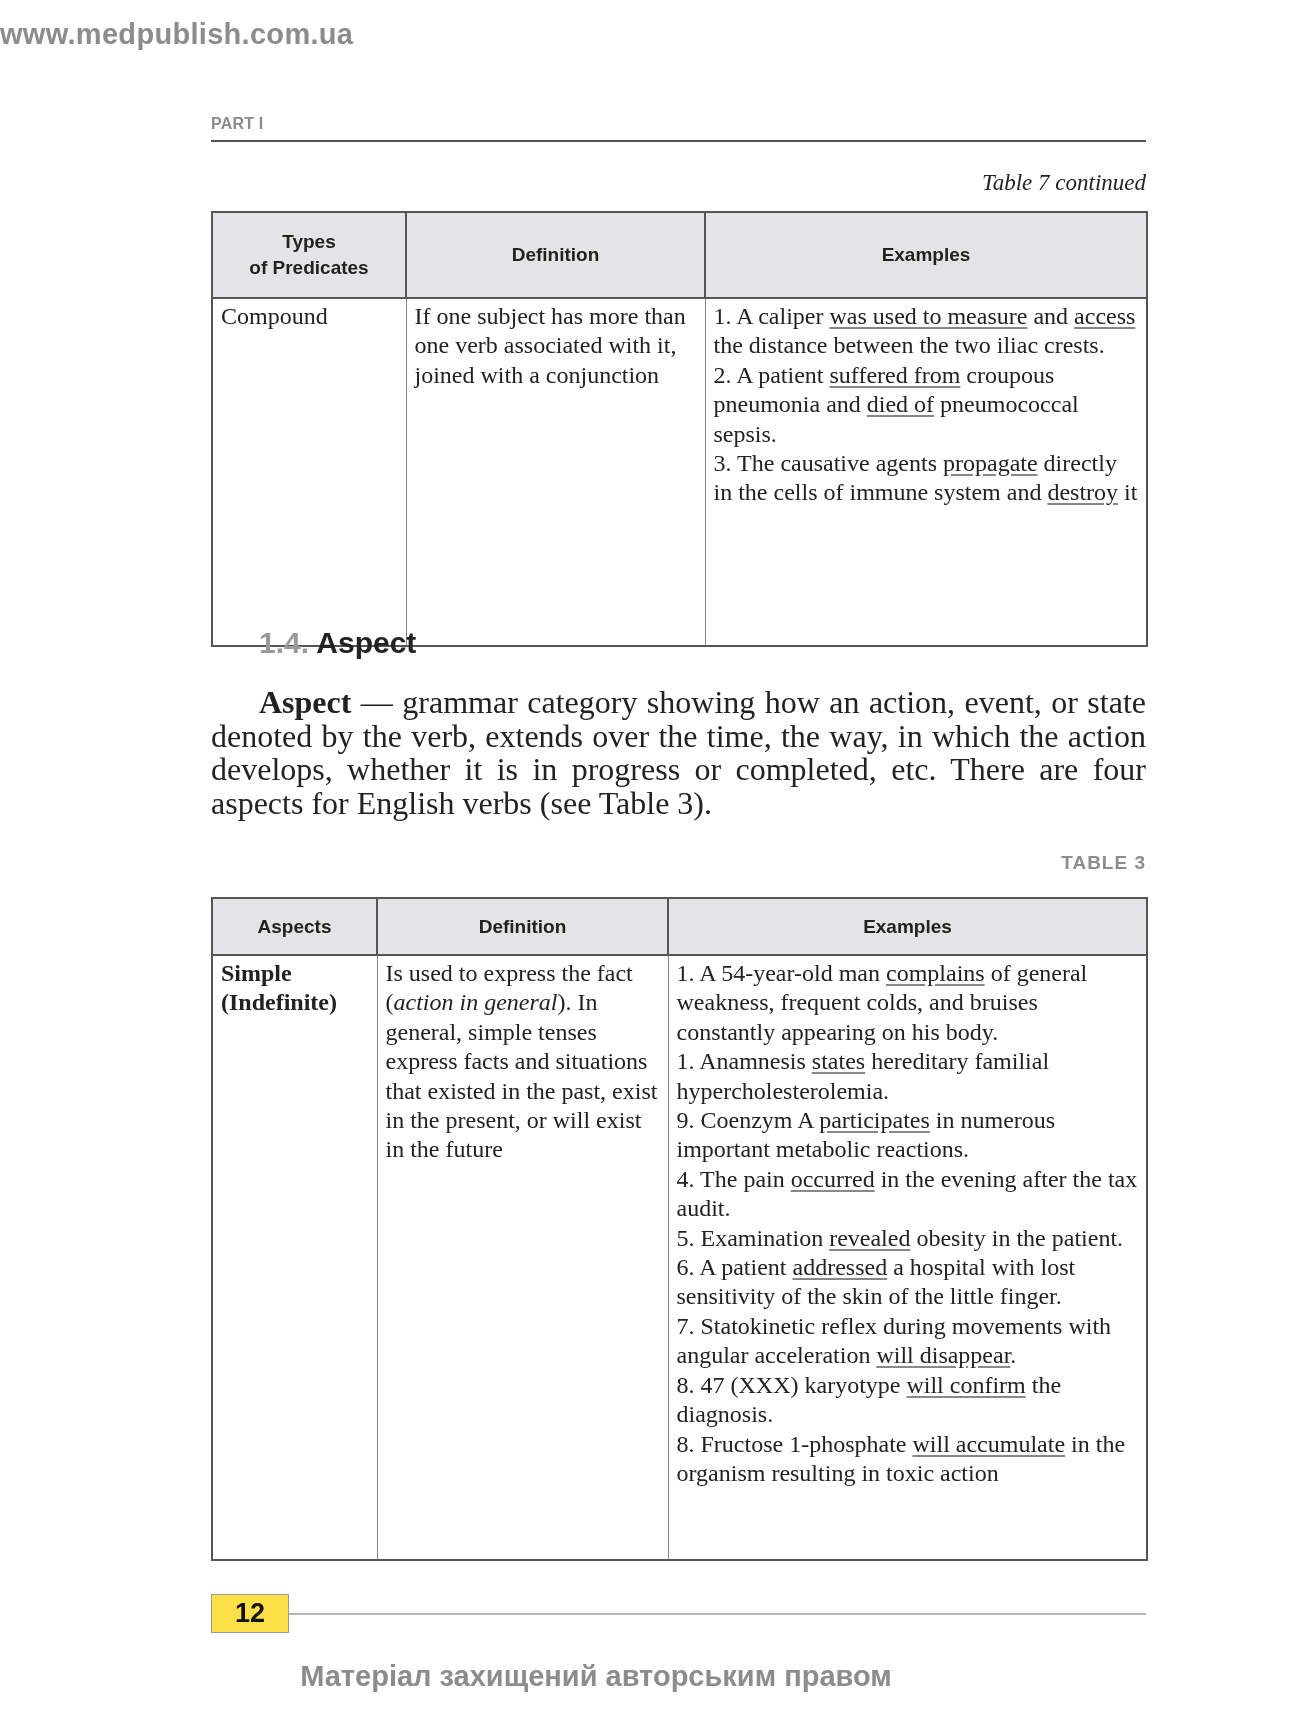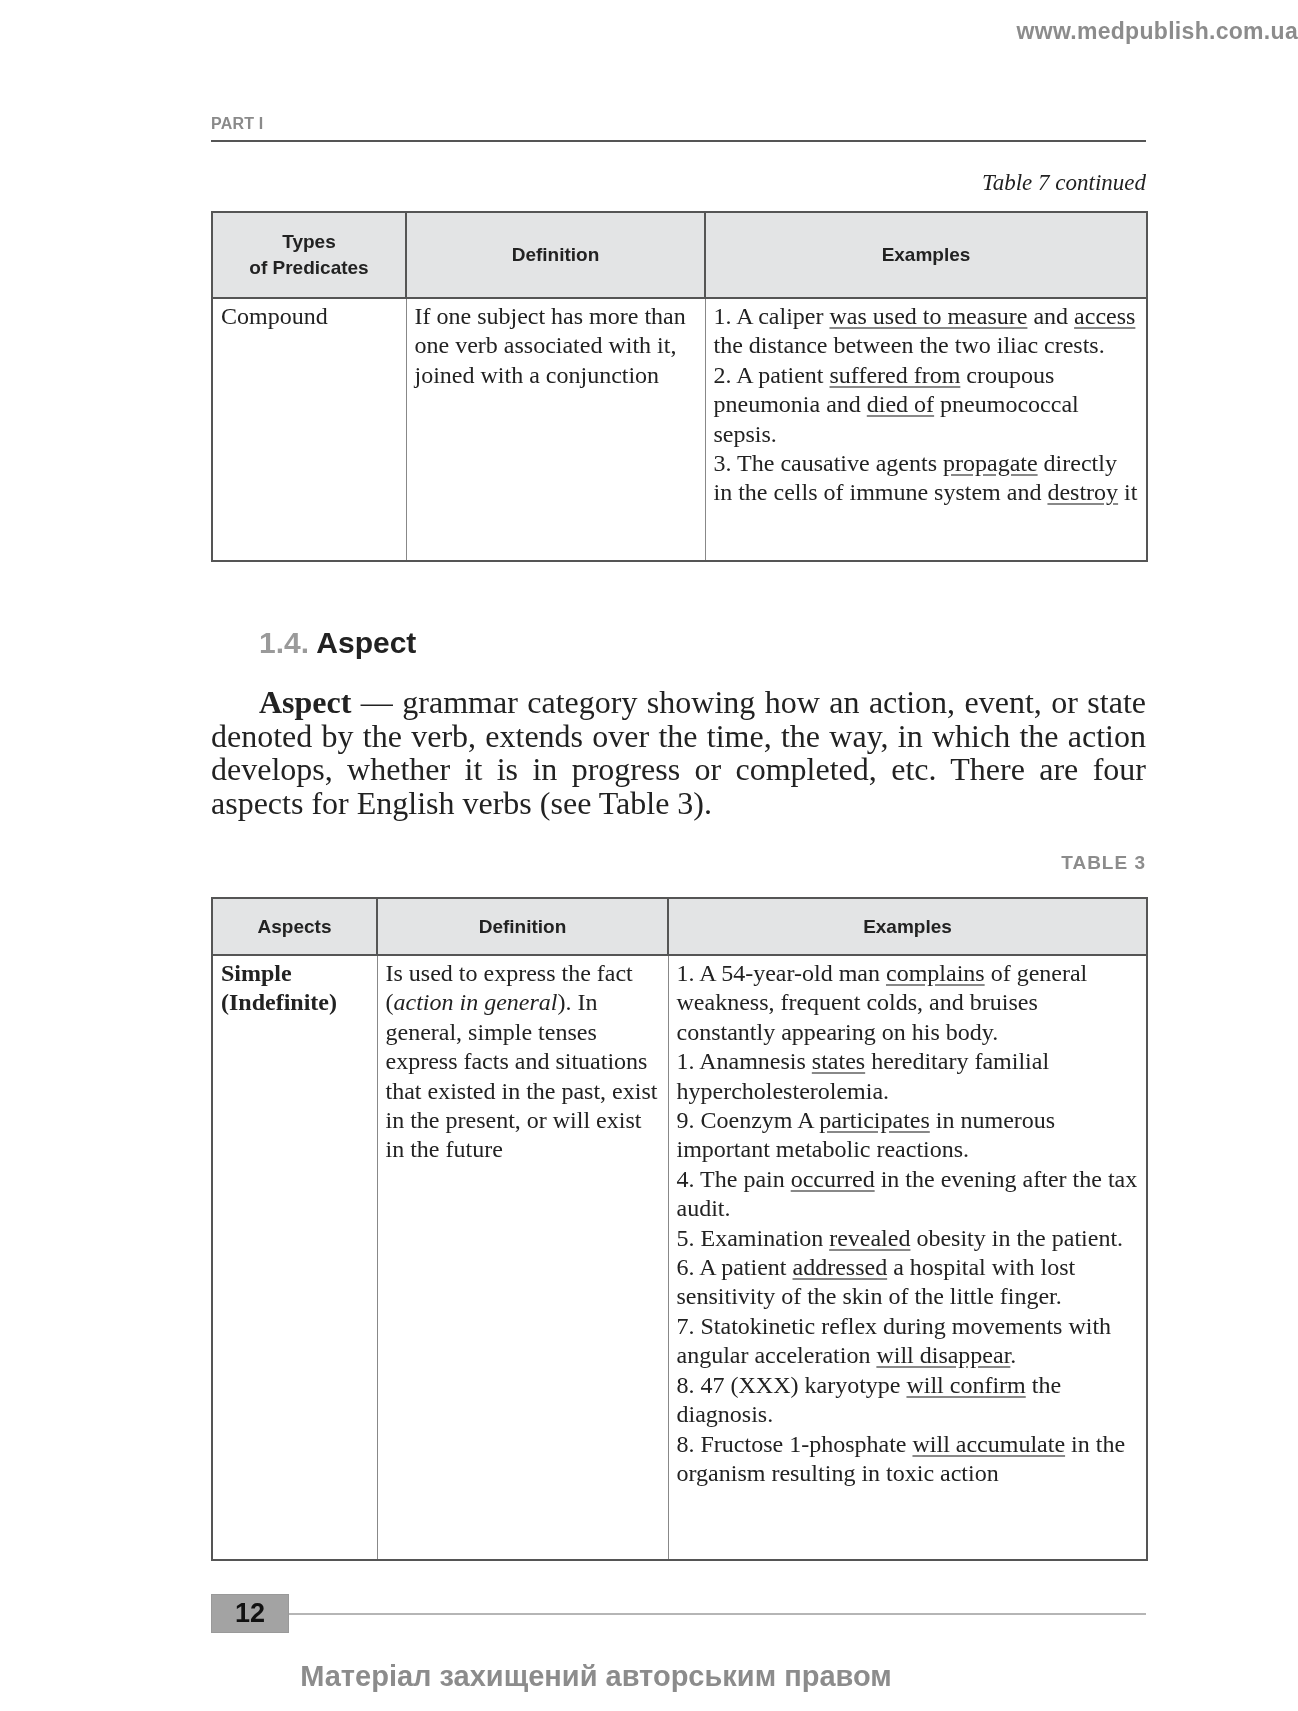--- a/index.html
+++ b/index.html
@@ -2,22 +2,22 @@
 <html><head>
 <meta charset="utf-8">
 <style>
   html, body { margin: 0; padding: 0; }
   body {
     width: 1298px; height: 1711px; background: #ffffff; position: relative; overflow: hidden;
     font-family: "Liberation Serif", serif; color: #222;
   }
   .abs { position: absolute; }
   .site-url {
-    left: 0; width: 1298px; top: 18px; text-align: right;
-    font-family: "Liberation Sans", sans-serif; font-weight: bold; font-size: 23px;
+    left: 0; width: 1298px; top: 18px; text-align: left;
+    font-family: "Liberation Sans", sans-serif; font-weight: bold; font-size: 29px;
     color: #8c8c8c; letter-spacing: 0.3px;
   }
   .running-head {
     left: 211px; top: 115px; font-family: "Liberation Sans", sans-serif; font-weight: bold;
     font-size: 16px; color: #8a8a8a; letter-spacing: 0.2px;
   }
   .head-rule { left: 211px; top: 140px; width: 935px; height: 2px; background: #555; }
   .table-caption-italic {
     right: 152px; top: 170px; font-style: italic; font-size: 23px; color: #222;
   }
@@ -52,21 +52,21 @@
     left: 211px; top: 686px; width: 935px; font-size: 32px; line-height: 33.5px;
     text-align: justify; color: #222;
   }
   .para .term { font-weight: bold; }
   .para .indent { display: inline-block; width: 48px; }
   .table-label {
     right: 152px; top: 852px; font-family: "Liberation Sans", sans-serif; font-weight: bold;
     font-size: 19px; color: #8c8c8c; letter-spacing: 1px;
   }
   .page-num-box {
-    left: 211px; top: 1594px; width: 76px; height: 37px; background: #a3a3a3;
+    left: 211px; top: 1594px; width: 76px; height: 37px; background: #fde047;
     border: 1.5px solid #999; text-align: center; font-family: "Liberation Sans", sans-serif;
     font-weight: bold; font-size: 27px; line-height: 37px; color: #111;
   }
   .foot-rule { left: 289px; top: 1613px; width: 857px; height: 2px; background: #b5b5b5; }
   .copyright {
     left: 0; width: 1192px; top: 1660px; text-align: center;
     font-family: "Liberation Sans", sans-serif; font-weight: bold; font-size: 29px; color: #8c8c8c;
   }
   .b { font-weight: bold; }
   .i { font-style: italic; }
@@ -90,21 +90,21 @@
     <tr>
       <th>
         <span>Types</span><br>
         <span>of Predicates</span>
       </th>
       <th>Definition</th>
       <th>Examples</th>
     </tr>
   </thead>
   <tbody>
-    <tr style="height:263px">
+    <tr style="height:348px">
       <td>Compound</td>
       <td style="padding-right:4px">If one subject has more than one verb associated with it, joined with a conjunction</td>
       <td>
         <span><span>1. A caliper </span><span class="u">was used to measure</span><span></span> <span>and </span><span class="u">access</span><span> the distance between the two iliac crests.</span></span><br>
         <span><span>2. A patient </span><span class="u">suffered from</span><span> croupous pneumonia and </span><span class="u">died of</span><span> pneumococcal sepsis.</span></span><br>
         <span><span>3. The causative agents </span><span class="u">propagate</span><span> directly in the cells of immune system and </span><span class="u">destroy</span><span> it</span></span>
       </td>
     </tr>
   </tbody>
 </table>

